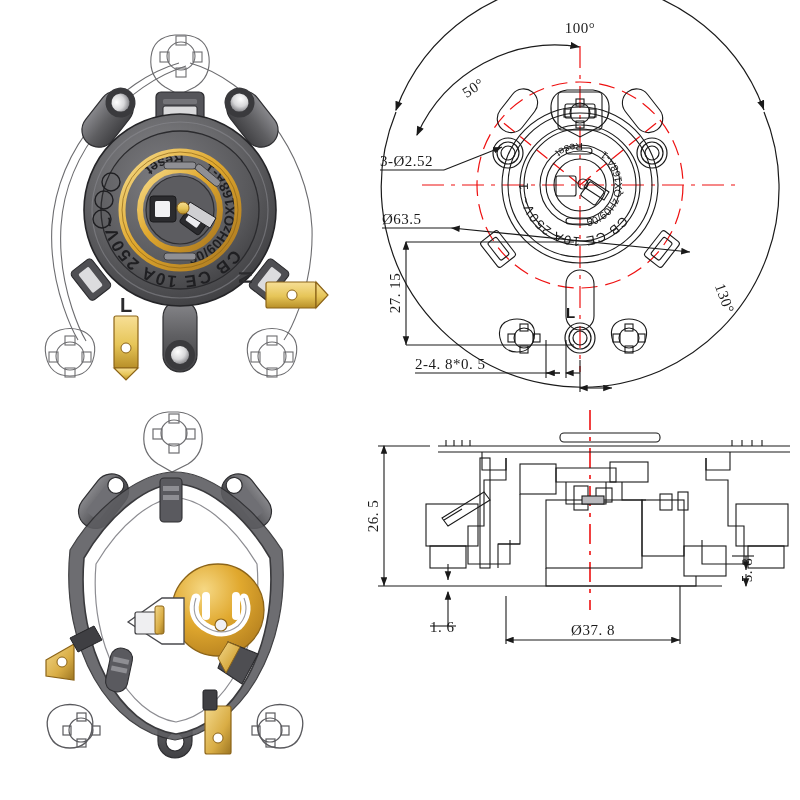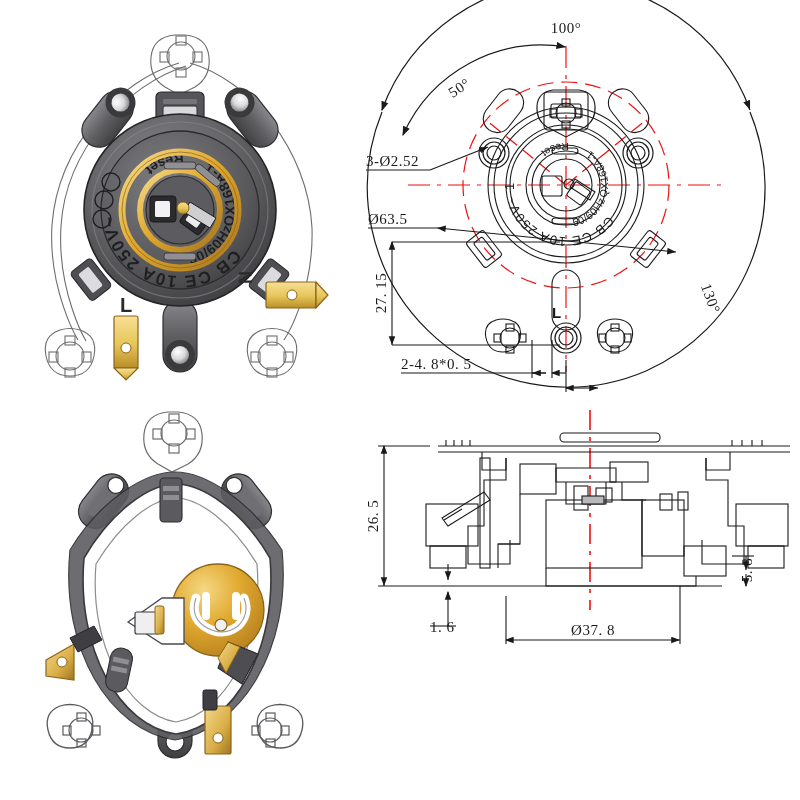--- a/index.html
+++ b/index.html
@@ -1,20 +1,20 @@
 <!DOCTYPE html>
 <html><head>
 <meta charset="utf-8">
 <style>
   html,body{margin:0;padding:0;background:#ffffff;}
   body{width:800px;height:800px;overflow:hidden;font-family:"Liberation Serif",serif;}
   #sheet{position:relative;width:800px;height:800px;background:#fff;}
   .panel{position:absolute;}
   #p-tl{left:0;top:0;width:360px;height:400px;}
-  #p-tr{left:346px;top:0;width:440px;height:400px;}
+  #p-tr{left:360px;top:0;width:440px;height:400px;}
   #p-bl{left:0;top:400px;width:360px;height:400px;}
   #p-br{left:360px;top:400px;width:440px;height:400px;}
   svg{display:block;overflow:visible;}
   .dimtext{font-family:"Liberation Serif",serif;fill:#1a1a1a;font-size:15px;letter-spacing:.5px;}
   .marktext{font-family:"Liberation Sans",sans-serif;}
 </style>
 </head>
 <body>
 
 <div id="sheet">

